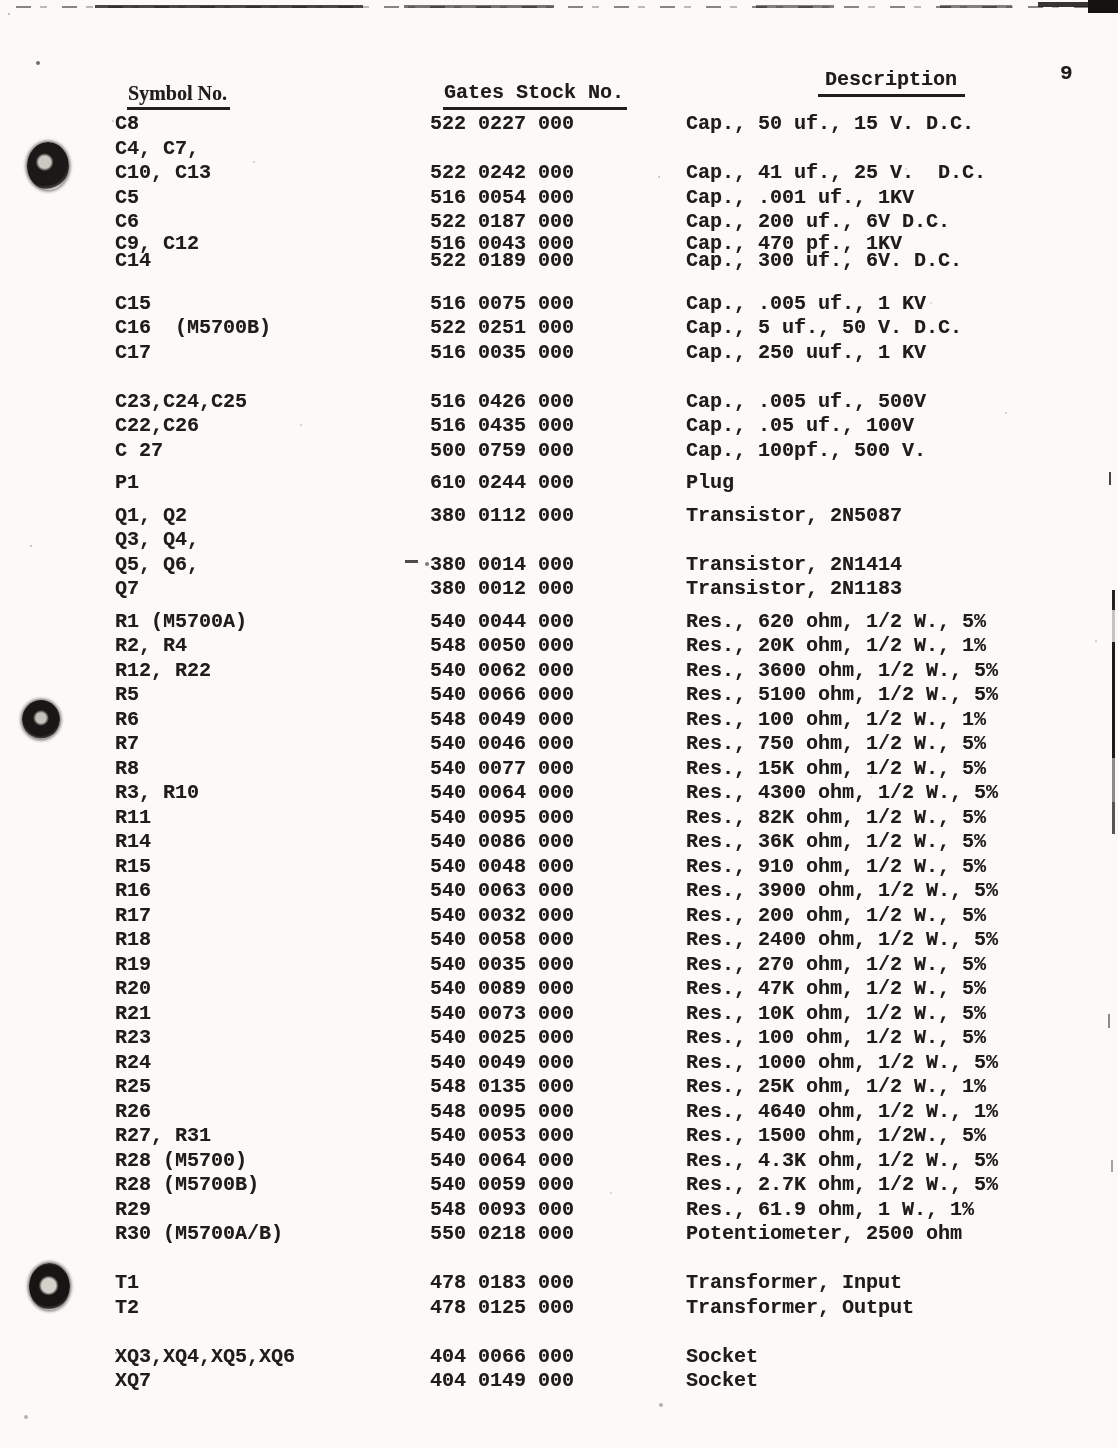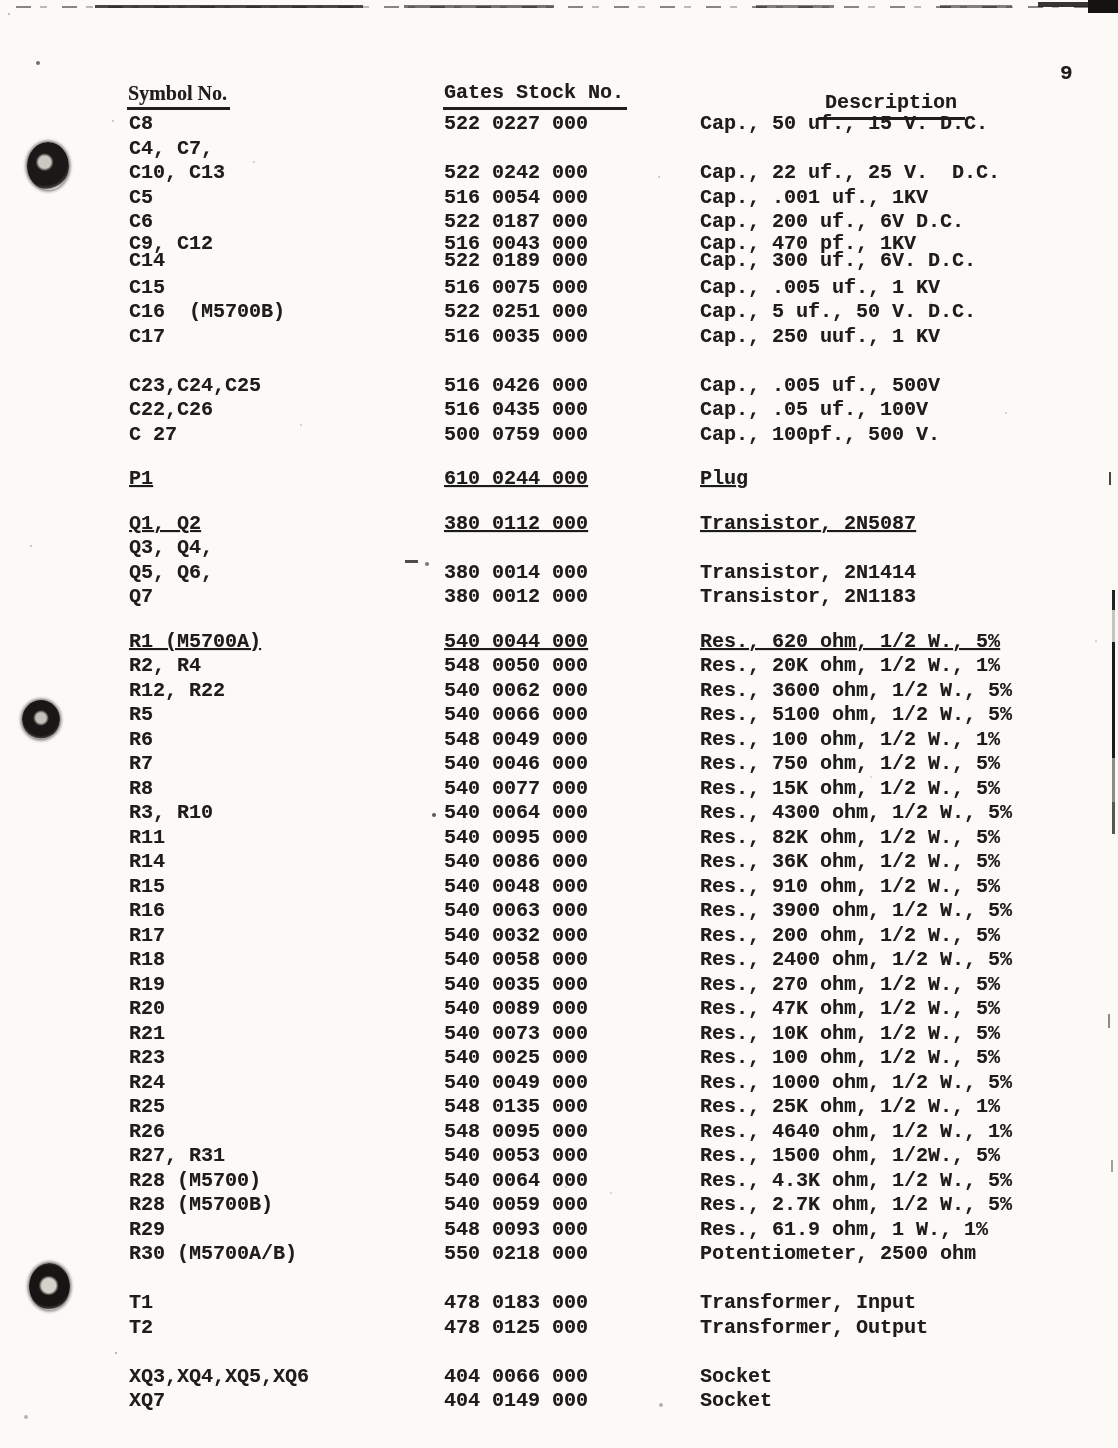--- a/index.html
+++ b/index.html
@@ -18,33 +18,33 @@
     text-shadow:0.3px 0.3px 0 rgba(30,30,30,.45);
   }
 
   
   .colhead{
     position:absolute;line-height:22px;
     border-bottom:3px solid #211f1c;padding:0 3px 3px 1px;
   }
   #hd-symbol{left:127px;top:82px;font-family:Liberation Serif, serif;}
   #hd-stock{left:443px;top:82px;text-align:right;}
-  #hd-desc{left:818px;top:92px;padding:0 8px 3px 7px;}
+  #hd-desc{left:818px;top:69px;padding:0 8px 3px 7px;}
 
   .pageno{position:absolute;left:1060px;top:62px;font-size:21px;}
 
   
-  .tbl{position:absolute;left:129px;top:112px;width:980px;}
+  .tbl{position:absolute;left:115px;top:112px;width:980px;}
   .row{
     display:grid;grid-template-columns:315px 256px 1fr;
     height:24.5px;line-height:24.5px;
   }
   .row.tight{height:17px;line-height:17px;}
-  .row.wide{margin-top:7px;}
-  .row.pad{margin-top:20px;text-decoration:underline;}
+  .row.wide{margin-top:23px;}
+  .row.pad{margin-top:8px;}
   .cell{overflow:visible;}
 
   
   .art{position:absolute;}
   
   .topline{
     left:16px;top:6px;right:0;height:2px;
     background:repeating-linear-gradient(90deg,
       rgba(40,38,35,.55) 0 15px, rgba(40,38,35,0) 15px 24px,
       rgba(40,38,35,.3) 24px 31px, rgba(40,38,35,0) 31px 46px);
@@ -146,21 +146,21 @@
       <span class="tw cell">Cap., 50 uf., 15 V. D.C.</span>
     </div>
       <div class="row">
       <span class="tw cell">C4, C7,</span>
       <span class="tw cell"></span>
       <span class="tw cell"></span>
     </div>
       <div class="row">
       <span class="tw cell">C10, C13</span>
       <span class="tw cell">522 0242 000</span>
-      <span class="tw cell">Cap., 22 uf., 25 V.  D.C.</span>
+      <span class="tw cell">Cap., 41 uf., 25 V.  D.C.</span>
     </div>
       <div class="row">
       <span class="tw cell">C5</span>
       <span class="tw cell">516 0054 000</span>
       <span class="tw cell">Cap., .001 uf., 1KV</span>
     </div>
       <div class="row">
       <span class="tw cell">C6</span>
       <span class="tw cell">522 0187 000</span>
       <span class="tw cell">Cap., 200 uf., 6V D.C.</span>

